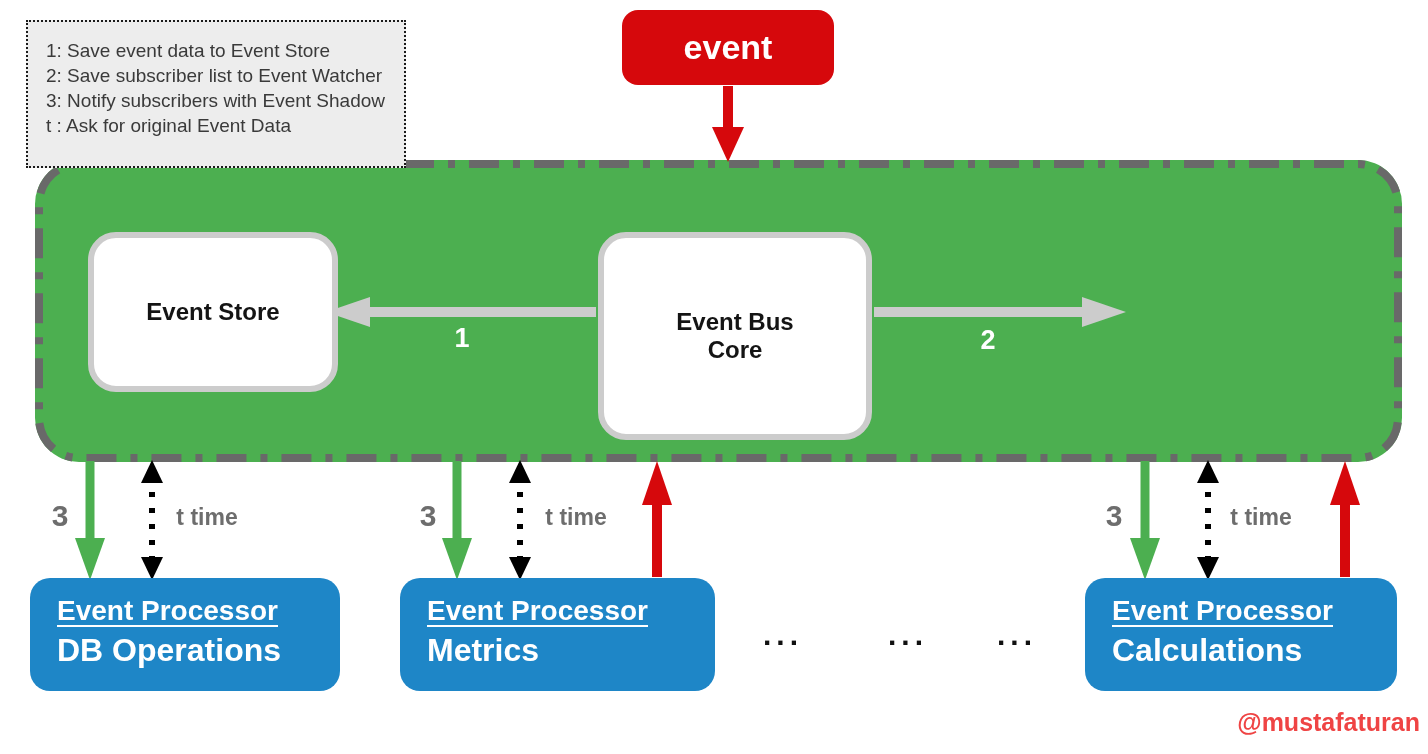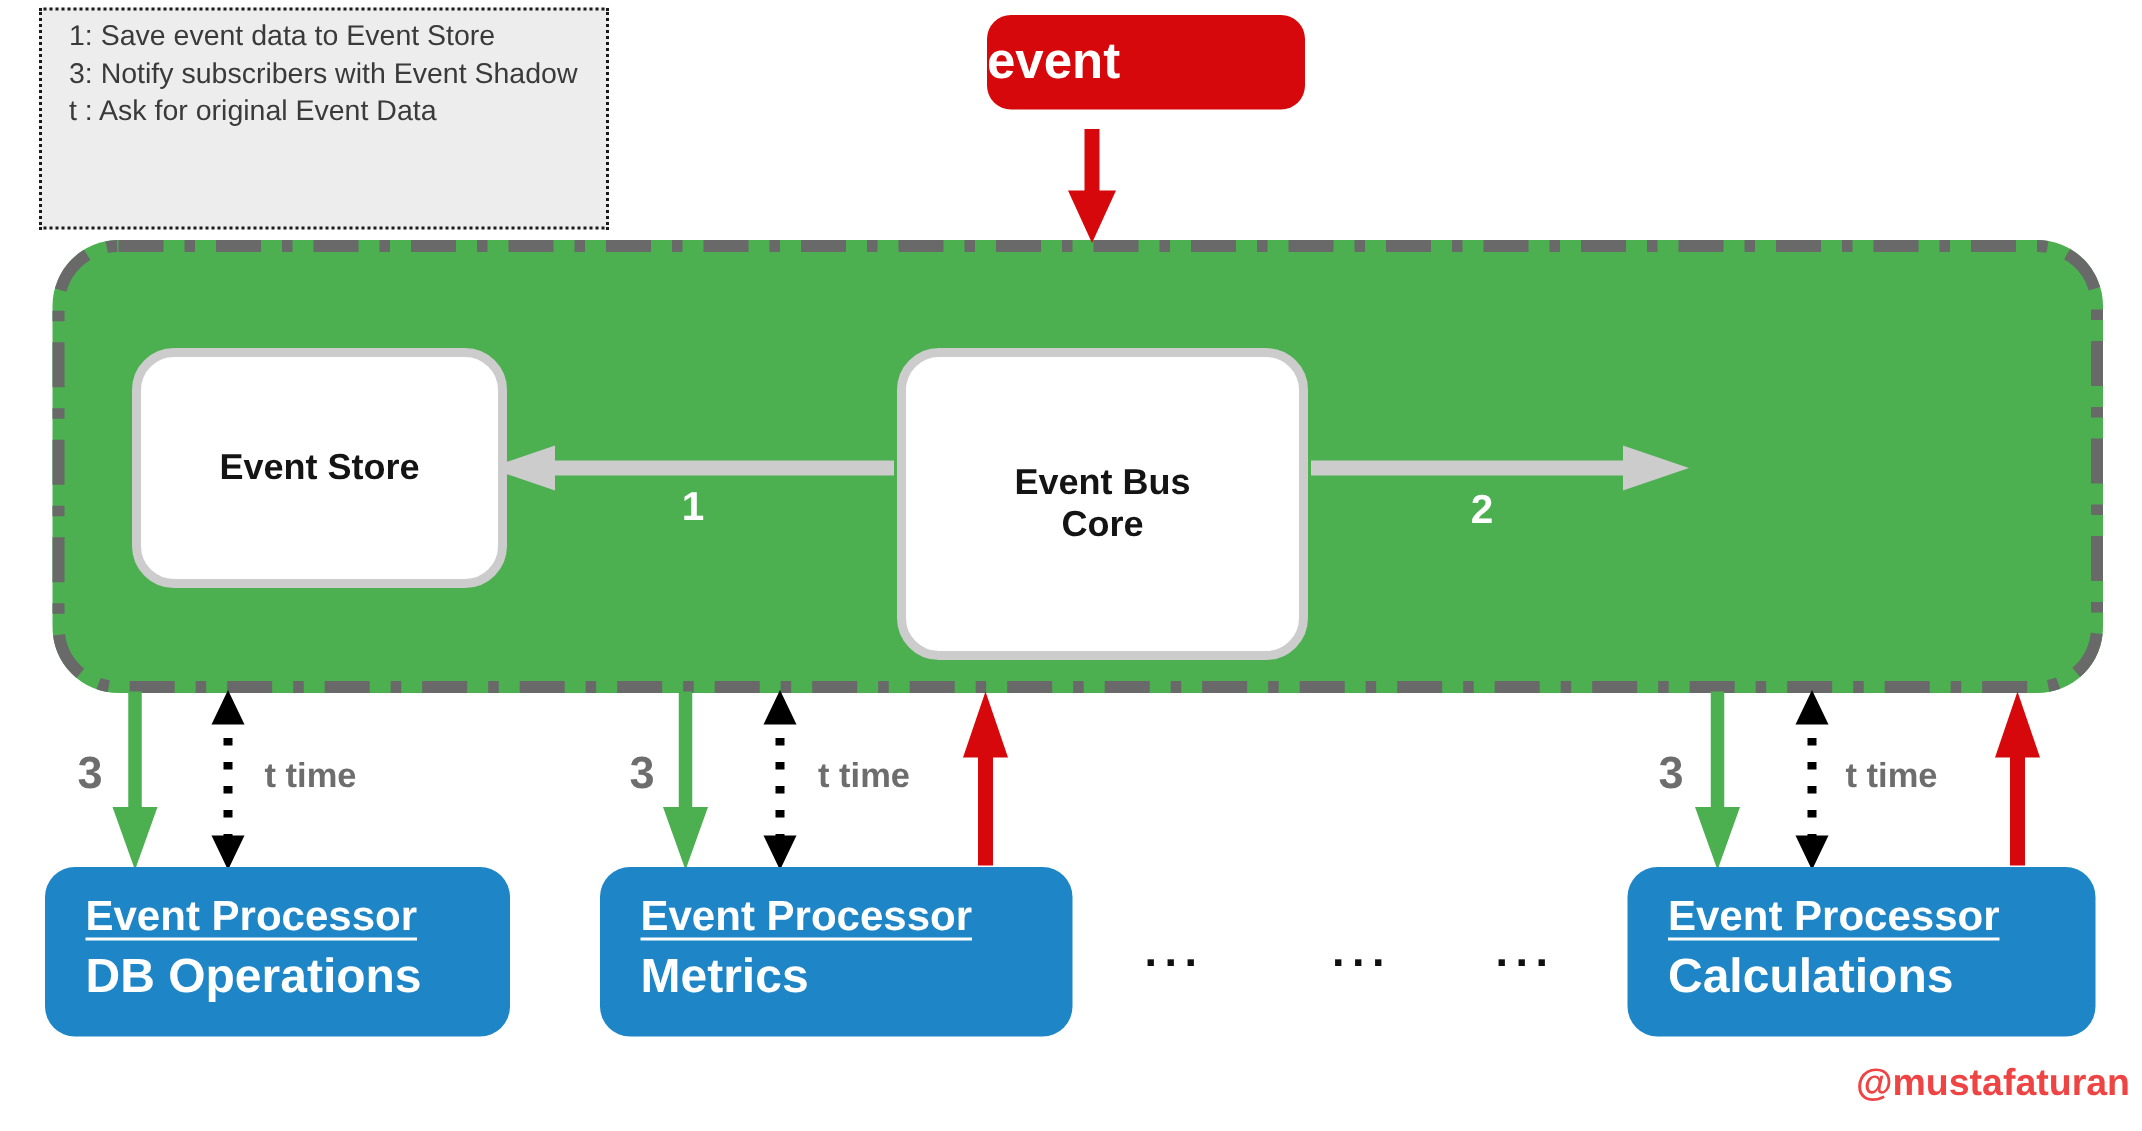--- a/index.html
+++ b/index.html
@@ -11,29 +11,29 @@
     --label-gray:#6d6d6d;
     --legend-bg:#ededed;
     --ink:#141414;
   }
   *{box-sizing:border-box;margin:0;padding:0;}
   html,body{background:#ffffff;}
   body{font-family:"Liberation Sans", sans-serif;}
   .canvas{position:relative;width:1428px;height:754px;background:#ffffff;overflow:hidden;}
 
   
-  .legend{position:absolute;left:26px;top:5px;width:380px;height:148px;
+  .legend{position:absolute;left:26px;top:20px;width:380px;height:148px;
     background:var(--legend-bg);border:2px dotted #1a1a1a;
-    padding:5px 10px 10px 18px;color:#3a3a3a;font-size:19px;line-height:25px;}
+    padding:16px 10px 10px 18px;color:#3a3a3a;font-size:19px;line-height:25px;}
   .legend div{white-space:nowrap;}
 
   
-  .event-badge{position:absolute;left:622px;top:10px;width:212px;height:63px;
-    background:var(--red);border-radius:16px;display:flex;align-items:center;justify-content:flex-start;
-    color:#ffffff;font-size:34px;font-weight:bold;margin-left:36px;}
+  .event-badge{position:absolute;left:622px;top:10px;width:212px;height:75px;
+    background:var(--red);border-radius:16px;display:flex;align-items:center;justify-content:center;
+    color:#ffffff;font-size:34px;font-weight:bold;}
 
   
   .bus-container{position:absolute;left:35px;top:160px;width:1367px;height:302px;
     background:var(--green);border-radius:44px;}
 
   
   .node{position:absolute;background:#ffffff;border:6px solid var(--arrow-gray);
     border-radius:28px;display:flex;align-items:center;justify-content:center;
     color:var(--ink);font-size:24px;font-weight:bold;text-align:center;white-space:pre-line;}
   .node-store{left:88px;top:232px;width:250px;height:160px;}
@@ -134,20 +134,21 @@
       <polygon class="head-red" points="642,505 672,505 657,461"></polygon>
     </g>
     <g>
       <line class="shaft-red" x1="1345" y1="577" x2="1345" y2="502"></line>
       <polygon class="head-red" points="1330,505 1360,505 1345,461"></polygon>
     </g>
   </svg>
 
   <div class="legend">
     <div>1: Save event data to Event Store</div>
+    <div>2: Save subscriber list to Event Watcher</div>
     <div>3: Notify subscribers with Event Shadow</div>
     <div>t : Ask for original Event Data</div>
   </div>
 
   <div class="event-badge">
     <span>event</span>
   </div>
 
   <div class="node node-store">
     <span>Event Store</span>

